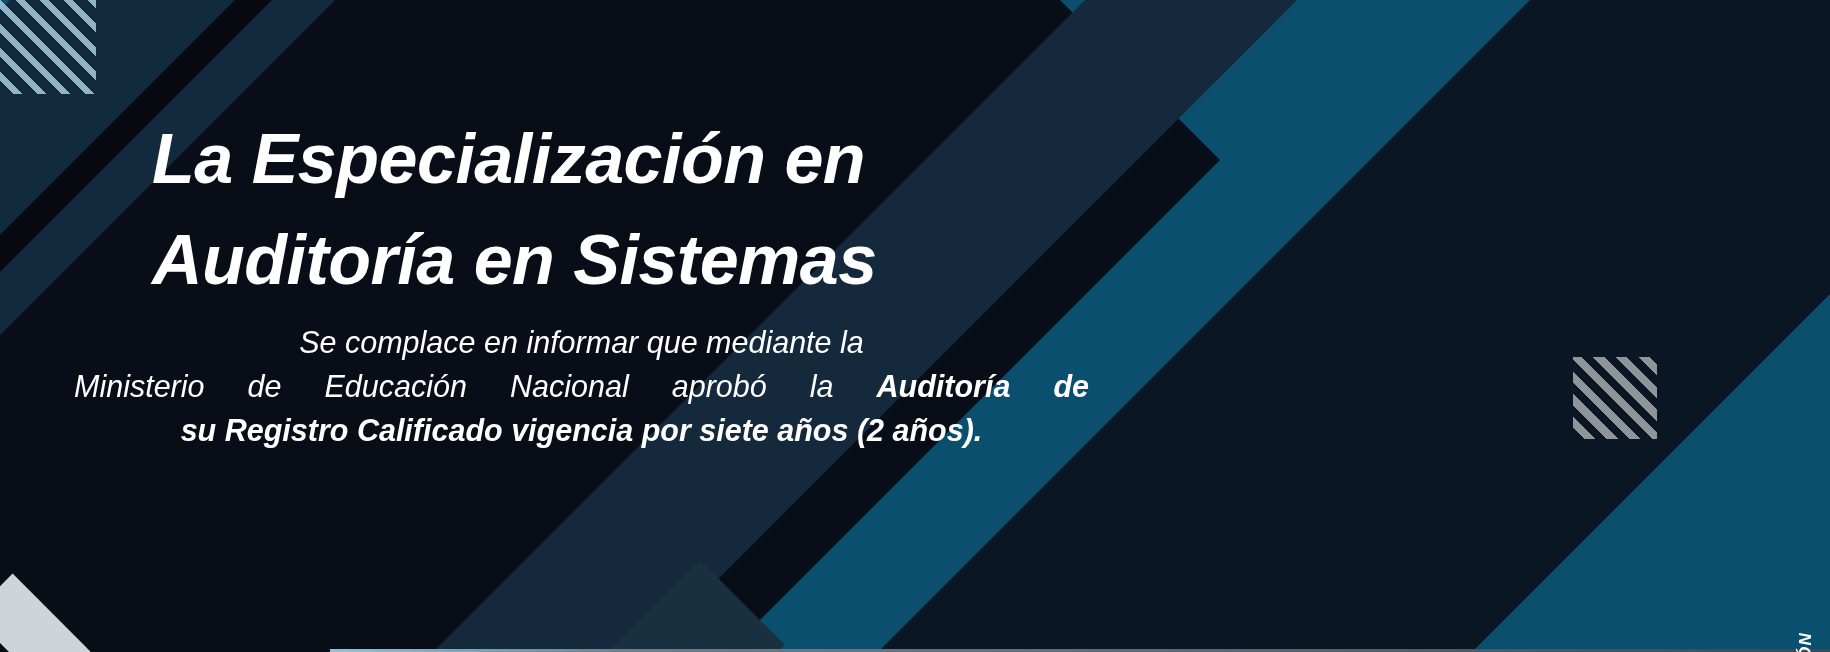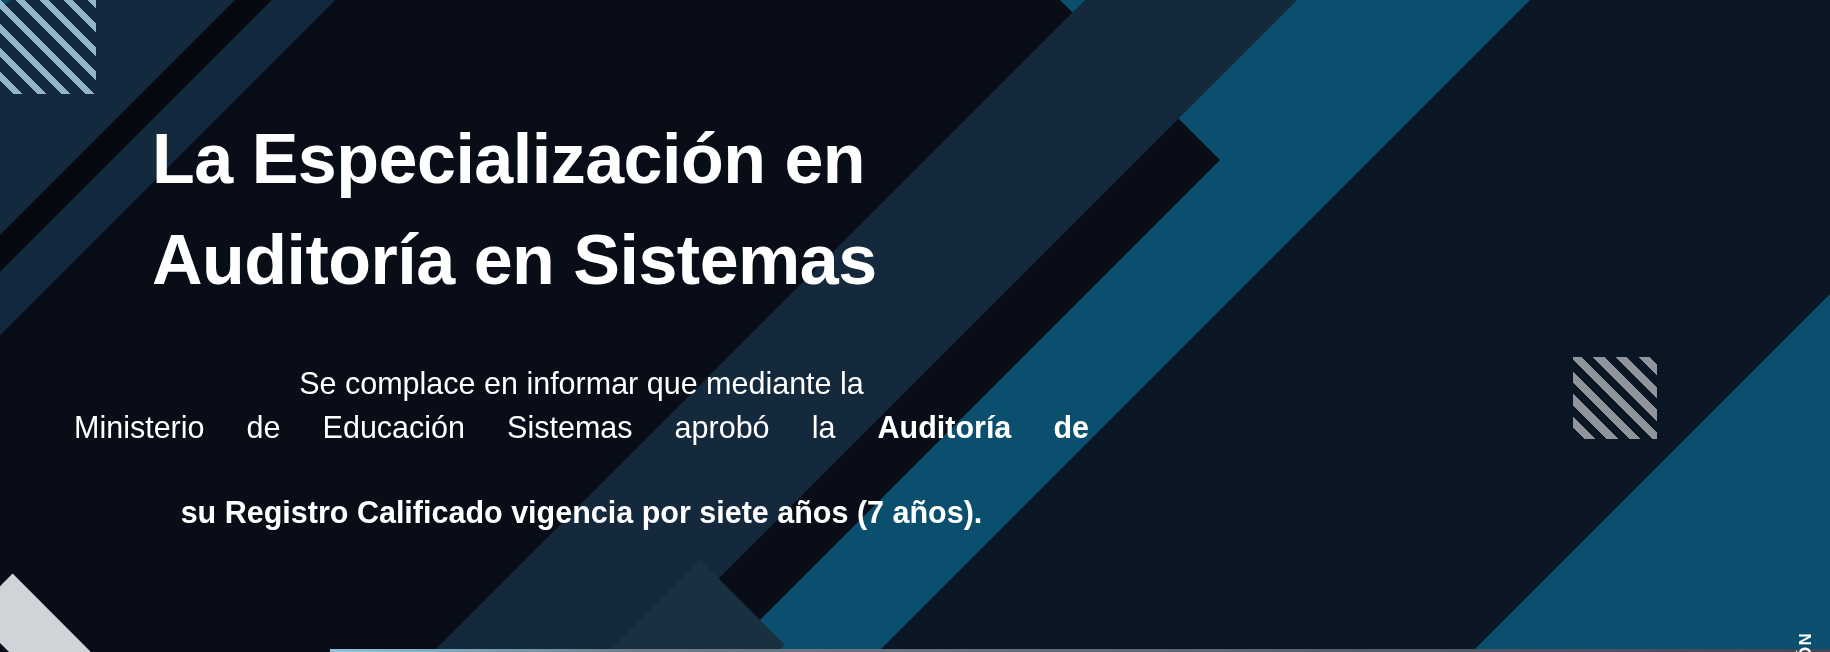--- a/index.html
+++ b/index.html
@@ -113,21 +113,21 @@
     background:repeating-linear-gradient(
       45deg,
       rgba(255,255,255,0) 0px,
       rgba(255,255,255,0) 8px,
       rgba(150,155,160,.95) 8px,
       rgba(150,155,160,.95) 16px
     );
   }
 
   
-  .content{position:absolute;inset:0;}
+  .content{position:absolute;inset:0;font-style:italic;}
 
   .title{
     position:absolute;
     left:152px; top:62px;
     width:980px;
     color:#ffffff;
     font-size:70px;
     font-weight:bold;
     line-height:1.45;
     letter-spacing:-0.5px;
@@ -136,21 +136,21 @@
 
   .body-block{
     position:absolute;
     left:74px; top:320px;
     width:1015px;
     color:#ffffff;
     font-size:30.5px;
     line-height:1.45;
   }
   .body-line{display:block;}
-  .line-center{text-align:center;margin-top:41px;}
+  .line-center{text-align:center;}
   .line-justify{
     text-align:justify;
     text-align-last:justify;
   }
   .b{font-weight:bold;}
   .r{font-weight:normal;}
 
   
   .vigilada{
     position:absolute;
@@ -189,21 +189,21 @@
   <div class="content">
 
     <h1 class="title">La Especialización en
 Auditoría en Sistemas</h1>
 
     <div class="body-block">
 
       <span class="body-line line-center">Se complace en informar que mediante la</span>
 
 
-      <span class="body-line line-justify"><span class="r">Ministerio de Educación Sistemas aprobó la</span> <span class="b">Auditoría de</span></span>
-
-      <span class="body-line line-center b">su Registro Calificado vigencia por siete años (7 años).</span>
+      <span class="body-line line-justify"><span class="r">Ministerio de Educación Nacional aprobó la</span> <span class="b">Auditoría de</span></span>
+
+      <span class="body-line line-center b">su Registro Calificado vigencia por siete años (2 años).</span>
     </div>
 
     <div class="vigilada"><span class="strong">MINEDUCACIÓN</span></div>
 
   </div>
 </div>
 
 </body></html>

